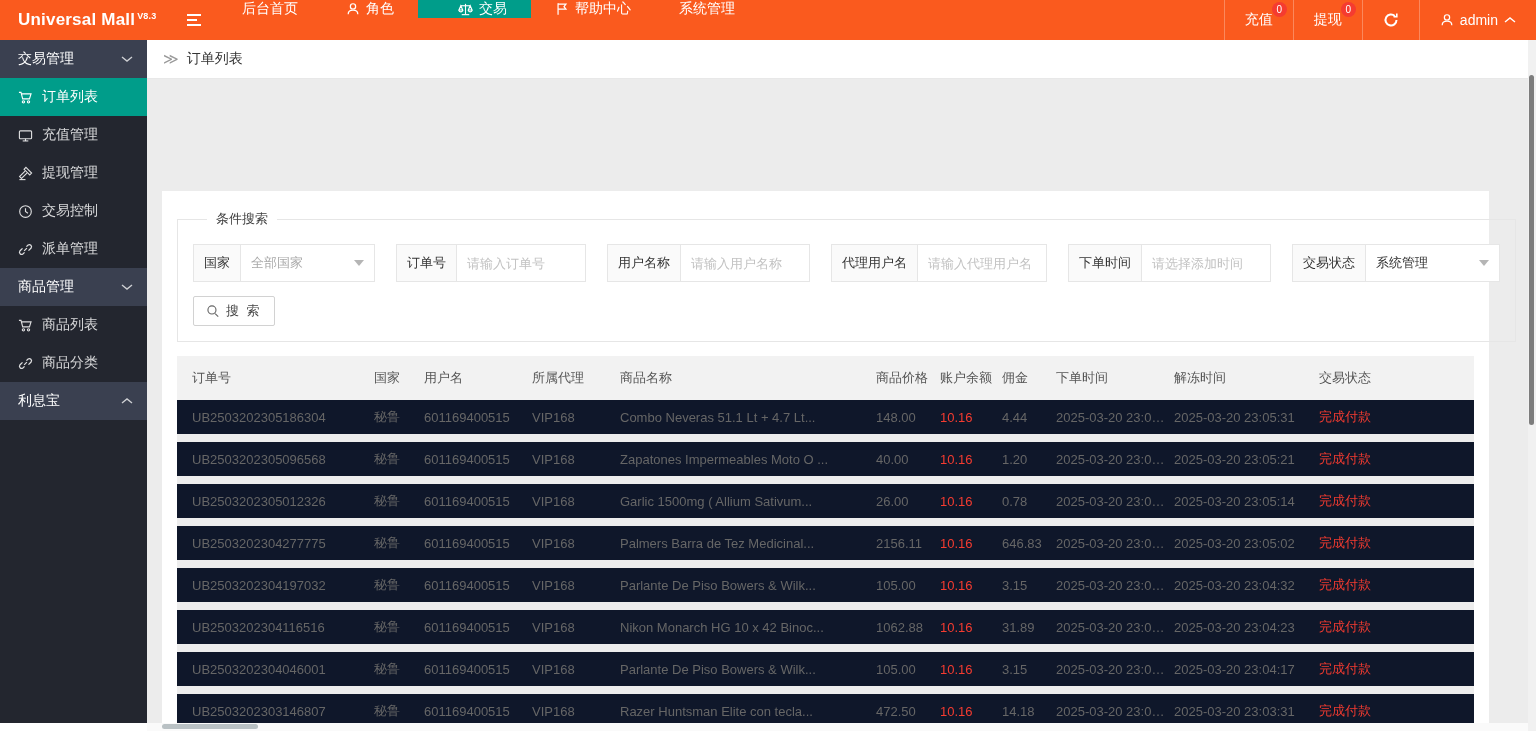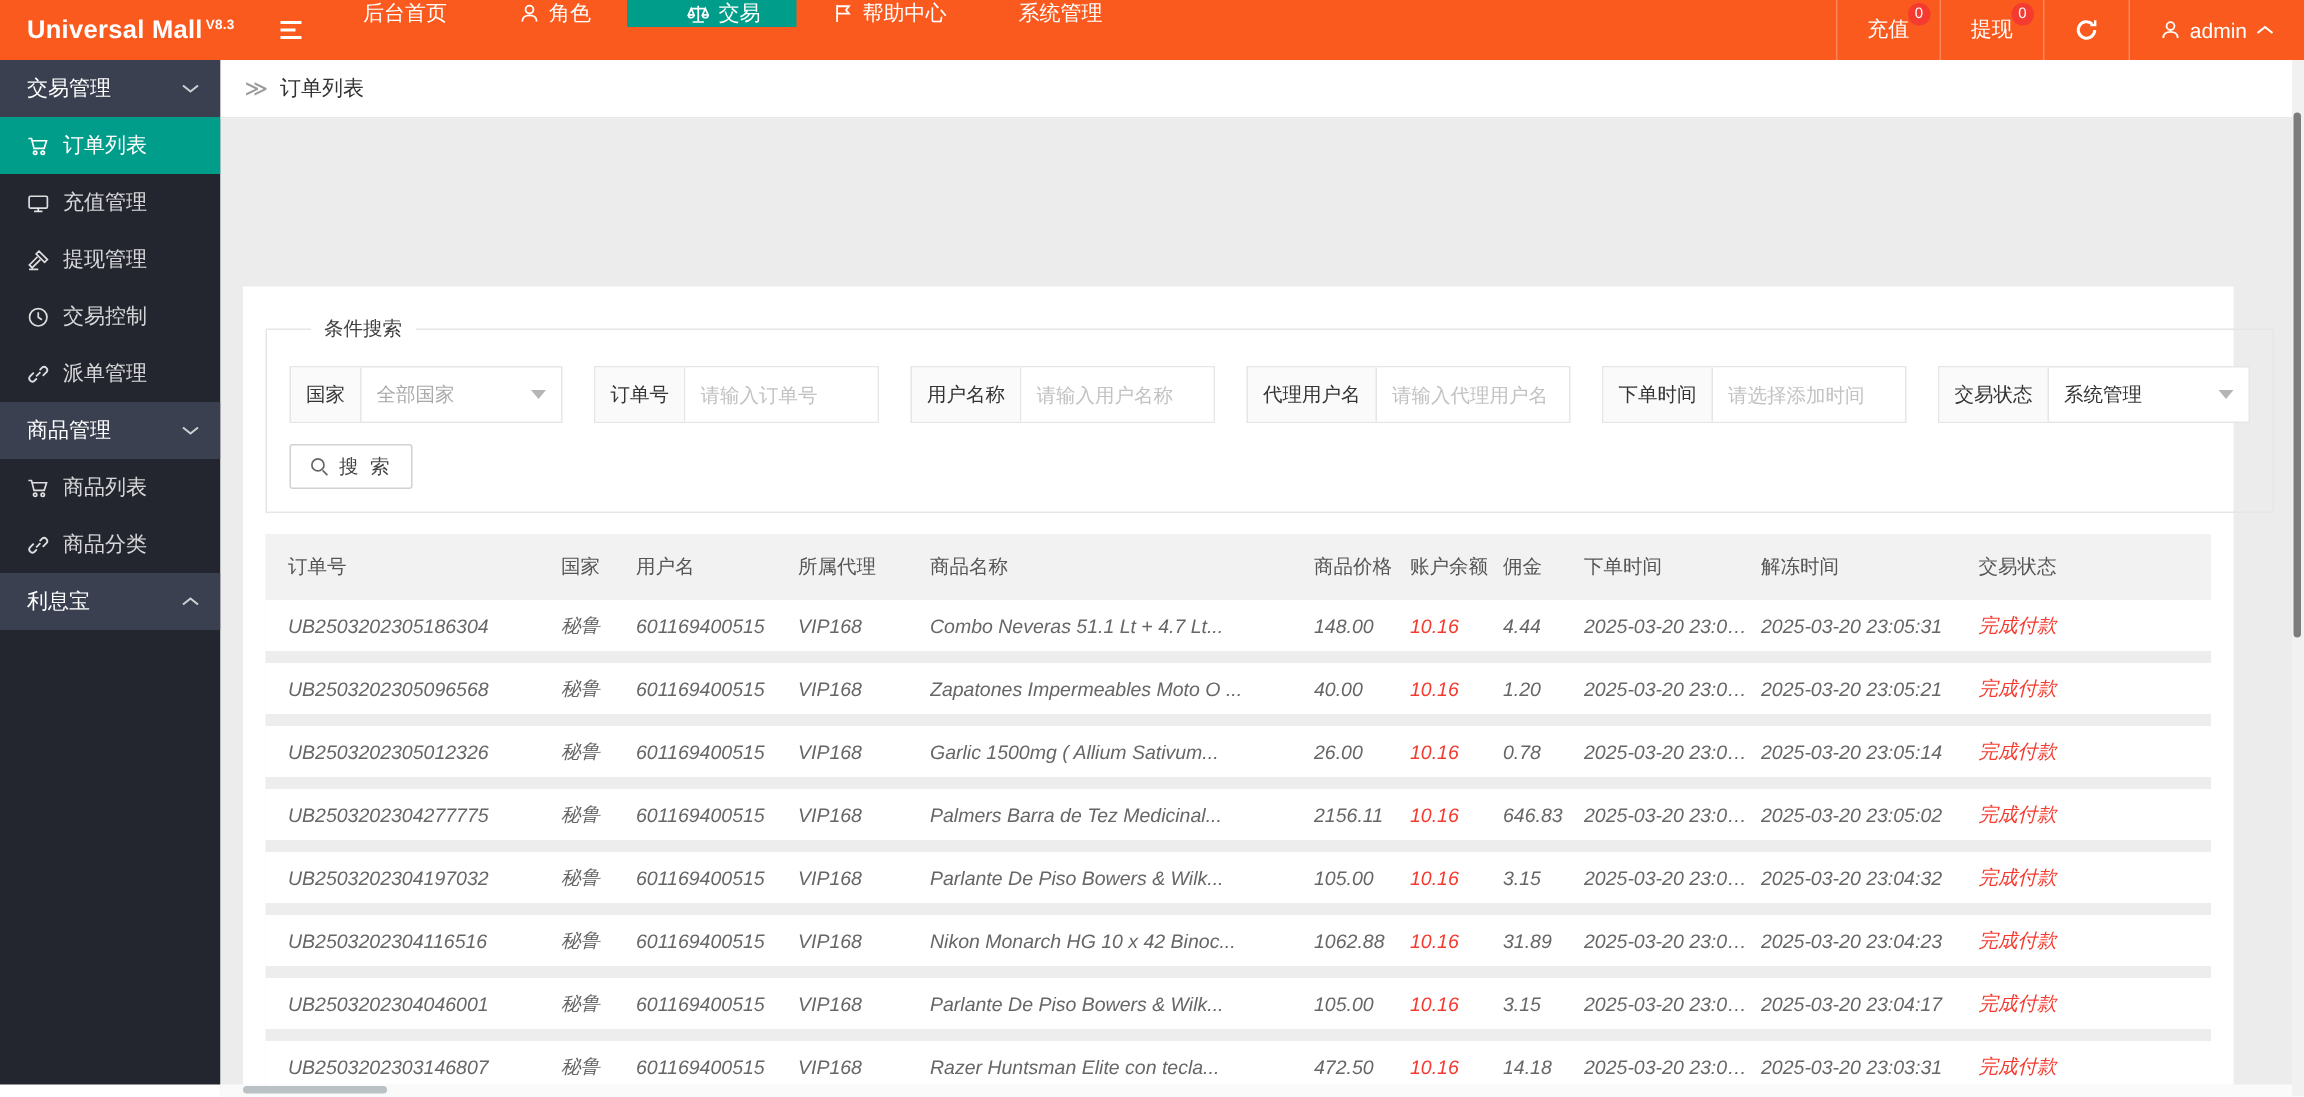--- a/index.html
+++ b/index.html
@@ -58,21 +58,21 @@
   .btn-search { display:inline-flex; align-items:center; gap:6px; height:30px; padding:0 12px;
     background:#fff; border:1px solid #d2d2d2; border-radius:2px; font-size:13px; color:#444;
     cursor:pointer; letter-spacing:2px; }
 
   
   .table { margin-top:14px; }
   .thead, .trow { display:grid;
     grid-template-columns:197px 50px 108px 88px 256px 64px 62px 54px 118px 145px auto; }
   .thead { background:#f2f2f2; height:44px; align-items:center; font-size:13px; color:#555; }
   .tbody { background:#ededed; padding-bottom:8px; }
-  .trow { background:#ffffff; height:34px; align-items:center; margin-bottom:8px; font-size:13px; color:#666;font-style:italic; }
+  .trow { background:#0f172a; height:34px; align-items:center; margin-bottom:8px; font-size:13px; color:#666; }
   .trow:last-child { margin-bottom:0; }
   .thead > div:first-child, .trow > div:first-child { padding-left:15px; }
   .cell { overflow:hidden; white-space:nowrap; text-overflow:ellipsis; padding-right:8px; }
   .cell.red { color:#f53b30; }
 
   
   .vscroll { position:absolute; top:0; right:0; width:8px; height:100%; background:#f1f1f1; }
   .vscroll .thumb { position:absolute; top:35px; left:1px; width:5px; height:350px; background:#7d7d7d; border-radius:3px; }
   .hscroll { position:absolute; bottom:0; left:0; right:8px; height:8px; background:#fafafa; }
   .hscroll .thumb { position:absolute; top:1px; left:15px; width:96px; height:5px; background:#b9c1c4; border-radius:3px; }

